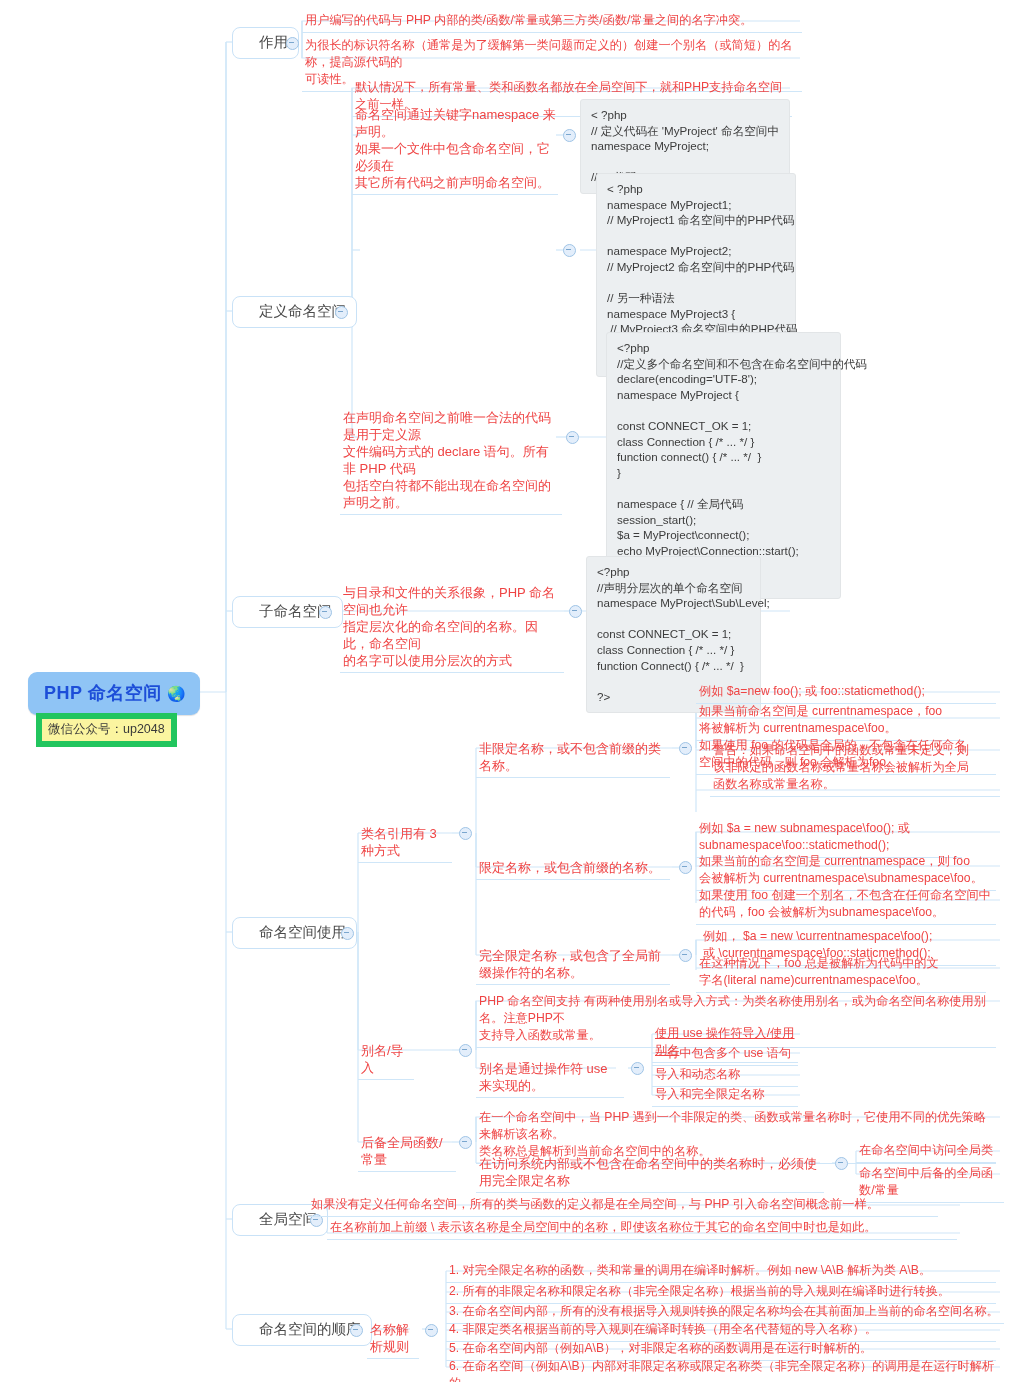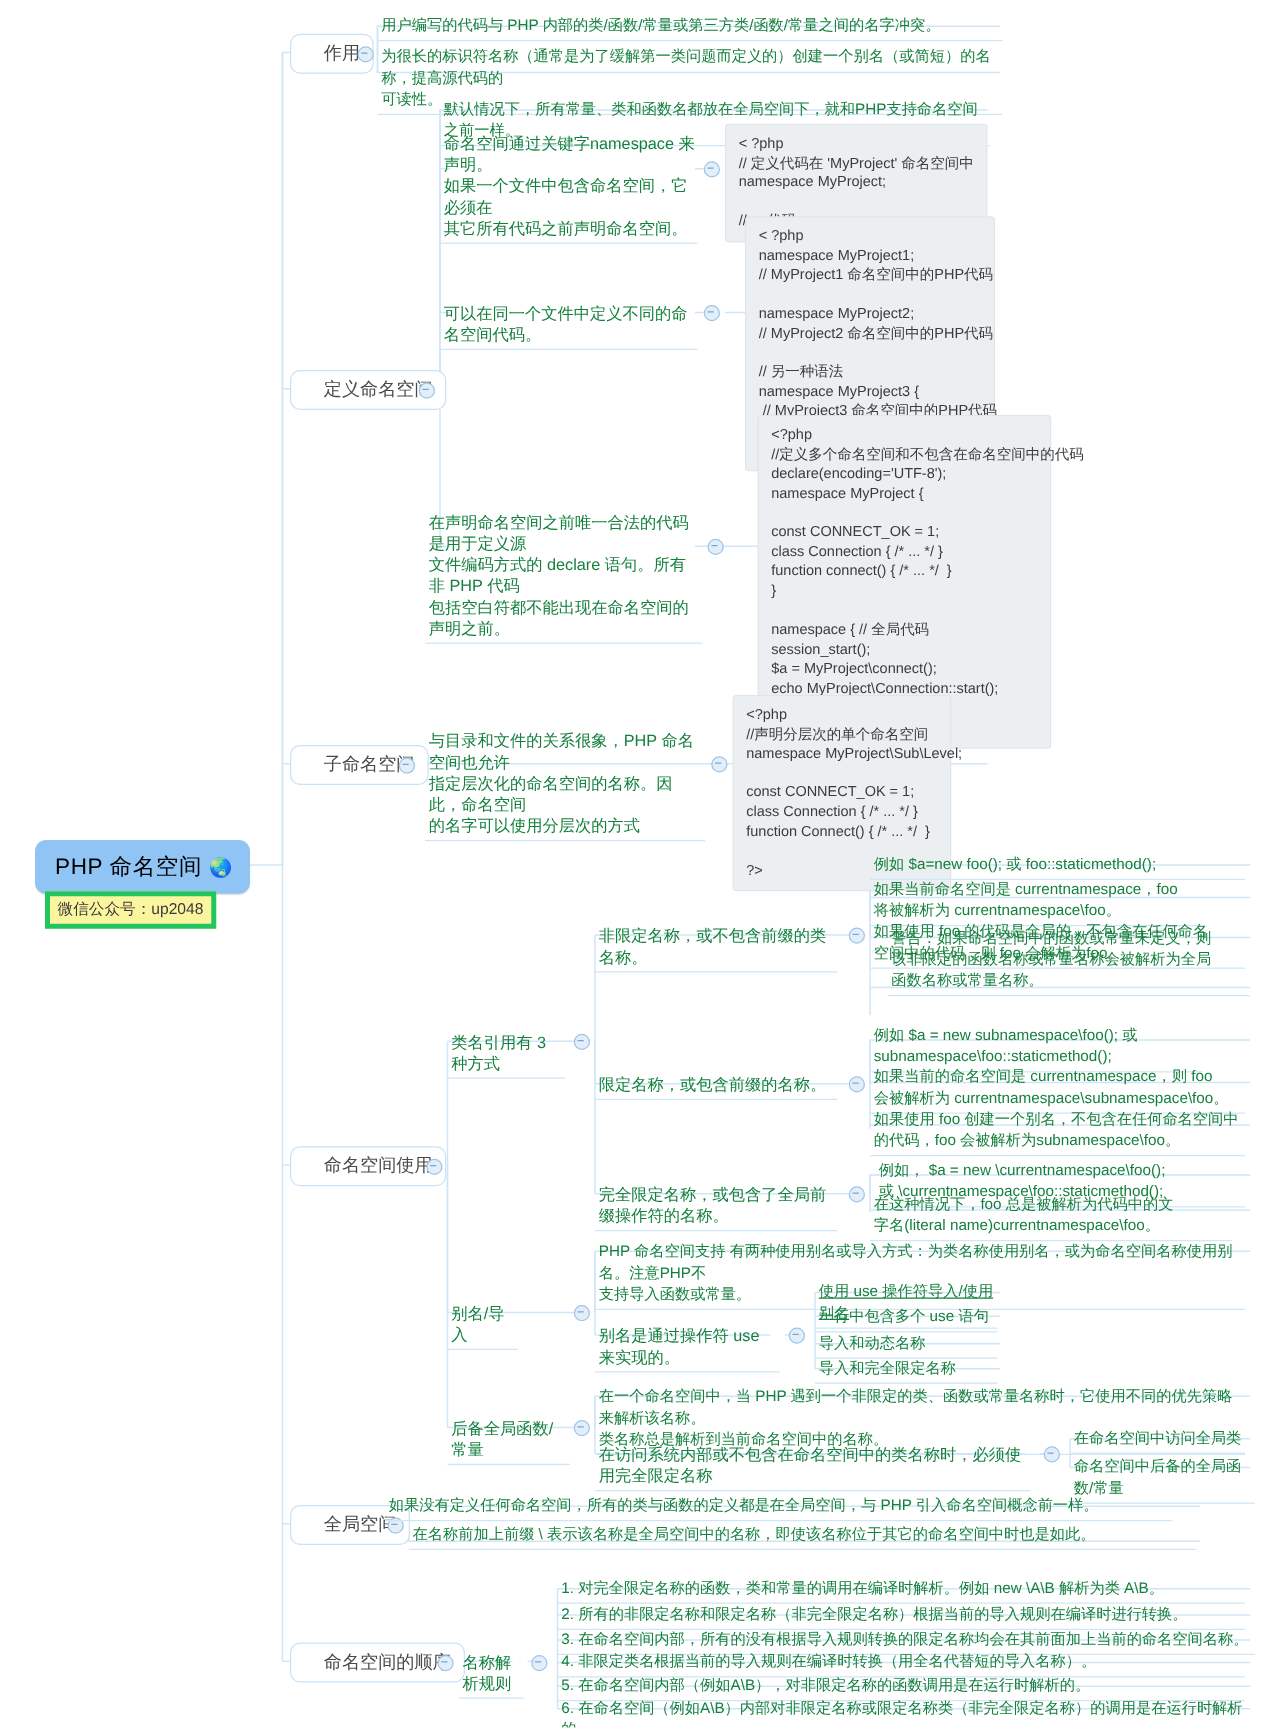--- a/index.html
+++ b/index.html
@@ -12,39 +12,39 @@
   #canvas{position:absolute;left:0;top:0;width:1014px;height:1382px;}
   svg#wires{position:absolute;left:0;top:0;width:1014px;height:1382px;pointer-events:none;}
 
   
   .node{position:absolute;box-sizing:border-box;}
 
   
   .root{
     background:#8fc4f5;border-radius:9px;
     padding:9px 14px 10px 16px;
-    font-size:18px;font-weight:normal;color:#000000;
+    font-size:18px;font-weight:bold;color:#1d4ed8;
     letter-spacing:.5px;white-space:nowrap;
     box-shadow:0 1px 1px rgba(0,0,0,.12);
   }
   .root .globe{font-size:15px;}
   .subtitle{
-    position:absolute;background:#fbf5a0;border:4px solid #22c55e;
+    position:absolute;background:#fbf5a0;border:6px solid #22c55e;
     font-size:12.5px;color:#3a3a3a;padding:2px 6px 3px 6px;white-space:nowrap;
   }
 
   
   .lv1{
     border:1px solid #c9e2f7;border-radius:8px;background:#ffffff;
     padding:5px 10px 6px 26px;font-size:14.5px;color:#4a4a4a;white-space:nowrap;
   }
 
   
   .leaf{
-    font-size:12.2px;line-height:17px;color:#15803d;
+    font-size:12.2px;line-height:17px;color:#ef4444;
     padding:1px 2px 3px 3px;
   }
   .ul{border-bottom:1px solid #cfe6f8;}
   .lv2{font-size:13px;}
 
   
   .code{
     background:#eceff1;border:1px solid #e2e5e7;border-radius:3px;
     font-size:11.6px;line-height:15.6px;color:#3b3b3b;
     padding:7px 9px 8px 10px;white-space:pre;
@@ -203,21 +203,20 @@
   <div class="node leaf ul lv2" style="left:352px;top:105px;width:206px;white-space:pre-line;">命名空间通过关键字namespace 来声明。
 如果一个文件中包含命名空间，它必须在
 其它所有代码之前声明命名空间。</div>
   <div class="tog" style="left:563px;top:129px;"></div>
   <div class="node code" style="left:580px;top:99px;width:210px;">&lt; ?php
 // 定义代码在 'MyProject' 命名空间中
 namespace MyProject;
 
 // ... 代码 ...</div>
 
-  <div class="node leaf ul lv2" style="left:352px;top:241px;width:206px;">可以在同一个文件中定义不同的命名空间代码。</div>
   <div class="tog" style="left:563px;top:244px;"></div>
   <div class="node code" style="left:596px;top:173px;width:200px;">&lt; ?php
 namespace MyProject1;
 // MyProject1 命名空间中的PHP代码
 
 namespace MyProject2;
 // MyProject2 命名空间中的PHP代码
 
 // 另一种语法
 namespace MyProject3 {

